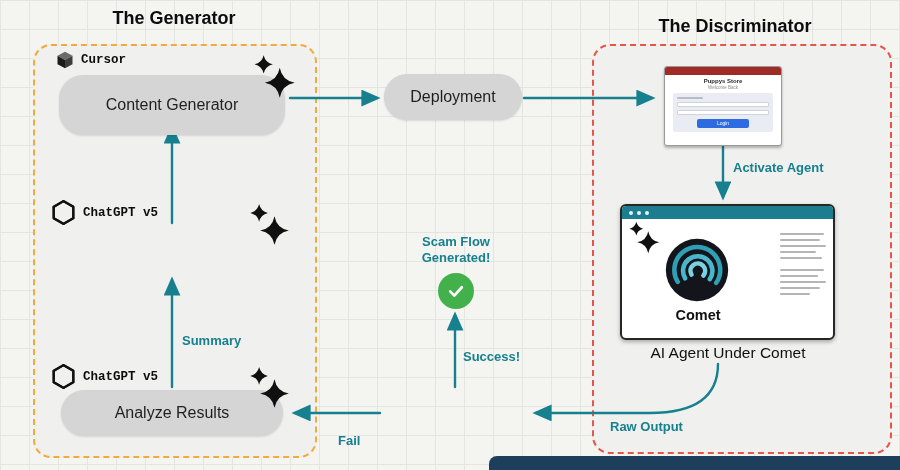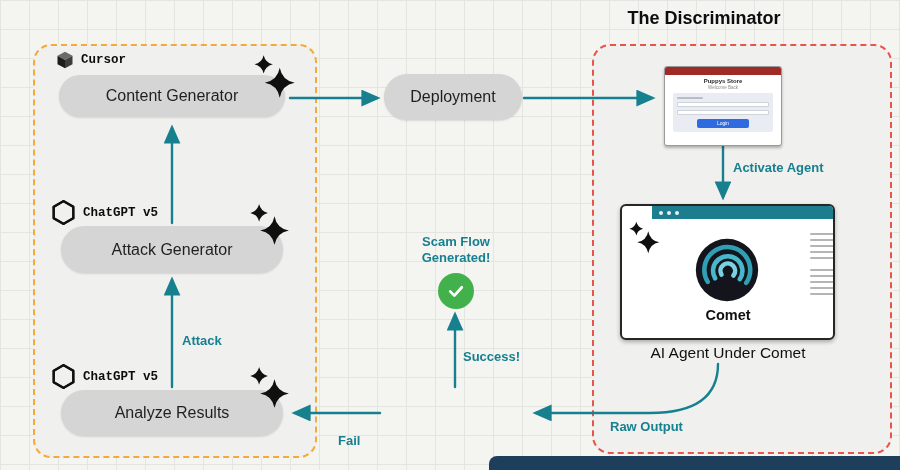--- a/index.html
+++ b/index.html
@@ -36,42 +36,43 @@
   .scam-topbar{height:8px;background:var(--c-scam_topbar,#9E2B25);}
   .scam-title{margin-top:3px;text-align:center;font-size:6px;font-weight:700;color:#2b2b2b;}
   .scam-subtitle{text-align:center;font-size:4.5px;color:#8a8a8a;margin-top:1px;}
   .scam-panel{margin:3px 8px 0;background:#e9ecf2;border-radius:2px;padding:4px;}
   .scam-line{width:26px;height:2px;background:#b7bdc8;border-radius:1px;}
   .scam-field{width:100%;height:5px;background:#fff;border:0.5px solid #cfd3da;border-radius:1px;margin-top:3px;box-sizing:border-box;}
   .scam-button{margin:4px auto 0;width:52px;height:9px;background:#2e6be0;border-radius:2px;
     color:#fff;font-size:5px;line-height:9px;text-align:center;}
   
   .agent-window{position:absolute;left:620px;top:204px;width:215px;height:136px;background:#fff;z-index:2;
-    border:2px solid #262626;border-radius:6px;box-shadow:0 2px 4px rgba(0,0,0,.3);overflow:hidden;box-sizing:border-box;padding-left:30px;}
+    border:2px solid #262626;border-radius:6px;box-shadow:0 2px 4px rgba(0,0,0,.3);overflow:hidden;box-sizing:border-box;}
   .agent-topbar{height:13px;background:var(--c-agent_topbar,#1B7D8E);display:flex;align-items:center;gap:4px;padding-left:7px;}
   .win-dot{width:4px;height:4px;border-radius:50%;background:#e8f2f4;}
   .agent-body{position:relative;height:119px;}
   .comet-logo{position:absolute;left:42px;top:18px;}
   .comet-brand{position:absolute;left:30px;top:88px;width:92px;text-align:center;font-size:14.5px;font-weight:600;color:#101010;}
   .fake-text{position:absolute;left:158px;top:14px;width:46px;}
   .fake-line{height:2px;background:#b5b5b5;border-radius:1px;margin-bottom:4px;}
   .agent-caption{position:absolute;left:617px;top:344px;width:222px;text-align:center;
     font-size:15.5px;font-weight:500;color:#101010;z-index:3;}
   .bottom-bar{position:absolute;left:489px;top:456px;width:411px;height:14px;
     background:var(--c-bottom_bar,#1E3F5C);border-radius:8px 0 0 0;z-index:5;}
 </style>
 </head>
 <body>
 
 <div class="canvas">
 
   <div class="dashed-box generator-box"></div>
   <div class="dashed-box discriminator-box"></div>
 
-  <div class="group-title" style="left:556px;width:296px;">The Discriminator</div>
+  <div class="group-title" style="left:34px;width:280px;">The Generator</div>
+  <div class="group-title" style="left:587px;width:296px;margin-top:8px;">The Discriminator</div>
 
   <svg class="edges" width="900" height="470" viewBox="0 0 900 470">
     <defs>
       <marker id="ah" markerWidth="9" markerHeight="8" refX="6.5" refY="3.5" orient="auto">
         <path class="ahp" d="M0,0 L8,3.5 L0,7 Z"></path>
       </marker>
     </defs>
     <g class="edge-stroke">
       <path d="M290,98 H377" marker-end="url(#ah)"></path>
       <path d="M524,98 H652" marker-end="url(#ah)"></path>
@@ -85,40 +86,37 @@
   </svg>
 
   <div class="tool-row" style="left:55px;top:50px;">
     <svg width="20" height="20" viewBox="0 0 24 24">
       <polygon points="12,2 21,7 12,12 3,7" fill="#6b6b6b"></polygon>
       <polygon points="3,7 12,12 12,22 3,17" fill="#1c1c1c"></polygon>
       <polygon points="21,7 12,12 12,22 21,17" fill="#3d3d3d"></polygon>
     </svg>
     <span class="tool-label">Cursor</span>
   </div>
-  <div class="pill" style="left:59px;top:75px;width:226px;height:42px;">
+  <div class="pill" style="left:59px;top:75px;width:226px;height:60px;">
     <span>Content Generator</span>
   </div>
 
   <div class="tool-row" style="left:50px;top:199px;">
     <svg class="gpt-icon" width="27" height="27" viewBox="-12 -12 24 24">
       <g>
         <path d="M0,-10.2 L8.6,-5.3 L8.6,4.4"></path>
         <path transform="rotate(60)" d="M0,-10.2 L8.6,-5.3 L8.6,4.4"></path>
         <path transform="rotate(120)" d="M0,-10.2 L8.6,-5.3 L8.6,4.4"></path>
         <path transform="rotate(180)" d="M0,-10.2 L8.6,-5.3 L8.6,4.4"></path>
         <path transform="rotate(240)" d="M0,-10.2 L8.6,-5.3 L8.6,4.4"></path>
         <path transform="rotate(300)" d="M0,-10.2 L8.6,-5.3 L8.6,4.4"></path>
       </g>
     </svg>
     <span class="tool-label">ChatGPT v5</span>
   </div>
-  <div class="pill" style="left:61px;top:226px;width:222px;height:47px;">
-    <span>Attack Generator</span>
-  </div>
 
   <div class="tool-row" style="left:50px;top:363px;">
     <svg class="gpt-icon" width="27" height="27" viewBox="-12 -12 24 24">
       <g>
         <path d="M0,-10.2 L8.6,-5.3 L8.6,4.4"></path>
         <path transform="rotate(60)" d="M0,-10.2 L8.6,-5.3 L8.6,4.4"></path>
         <path transform="rotate(120)" d="M0,-10.2 L8.6,-5.3 L8.6,4.4"></path>
         <path transform="rotate(180)" d="M0,-10.2 L8.6,-5.3 L8.6,4.4"></path>
         <path transform="rotate(240)" d="M0,-10.2 L8.6,-5.3 L8.6,4.4"></path>
         <path transform="rotate(300)" d="M0,-10.2 L8.6,-5.3 L8.6,4.4"></path>
@@ -133,21 +131,21 @@
   <div class="pill" style="left:61px;top:390px;width:222px;height:46px;">
     <span>Analyze Results</span>
   </div>
 
   <div class="check-circle">
     <svg width="20" height="20" viewBox="0 0 24 24">
       <path d="M5,12.5 L10,17.5 L19,7.5" stroke="#fff" stroke-width="3.2" fill="none" stroke-linecap="round" stroke-linejoin="round"></path>
     </svg>
   </div>
 
-  <div class="edge-label" style="left:182px;top:333px;">Attack</div>
+  <div class="edge-label" style="left:182px;top:333px;">Summary</div>
   <div class="edge-label" style="left:733px;top:160px;">Activate Agent</div>
   <div class="edge-label center" style="left:412px;top:234px;width:88px;">Scam Flow Generated!</div>
   <div class="edge-label" style="left:463px;top:349px;">Success!</div>
   <div class="edge-label" style="left:338px;top:433px;">Fail</div>
   <div class="edge-label" style="left:610px;top:419px;">Raw Output</div>
 
   <div class="scam-window">
     <div class="scam-topbar"></div>
     <div class="scam-title">Puppys Store</div>
     <div class="scam-subtitle">Welcome Back</div>

